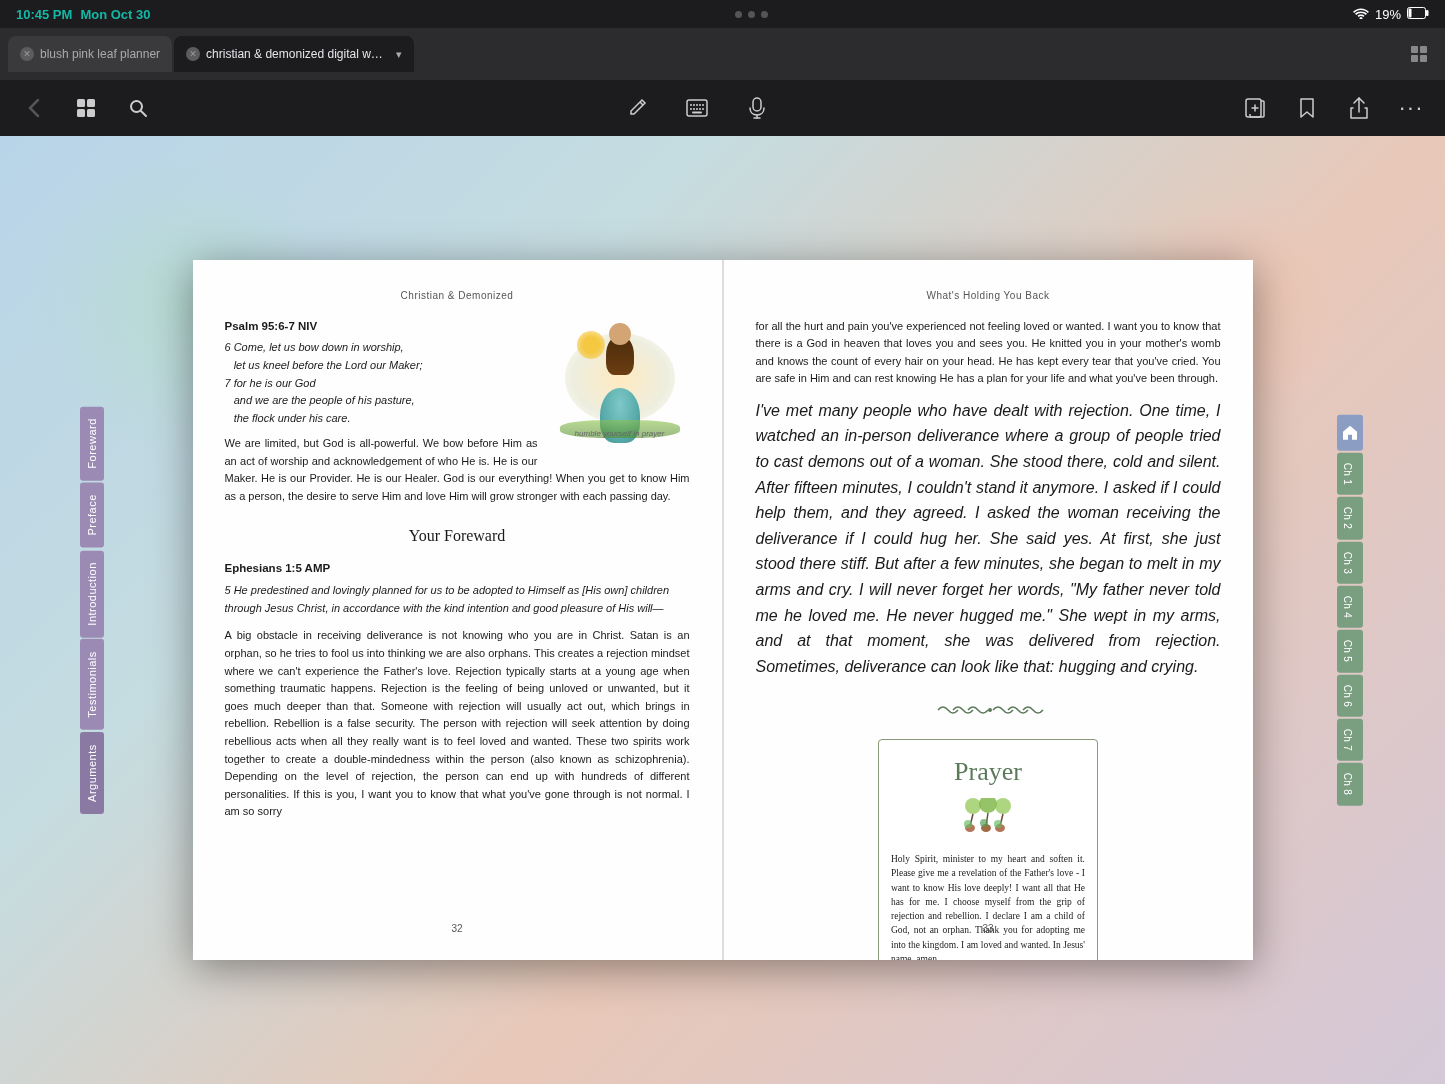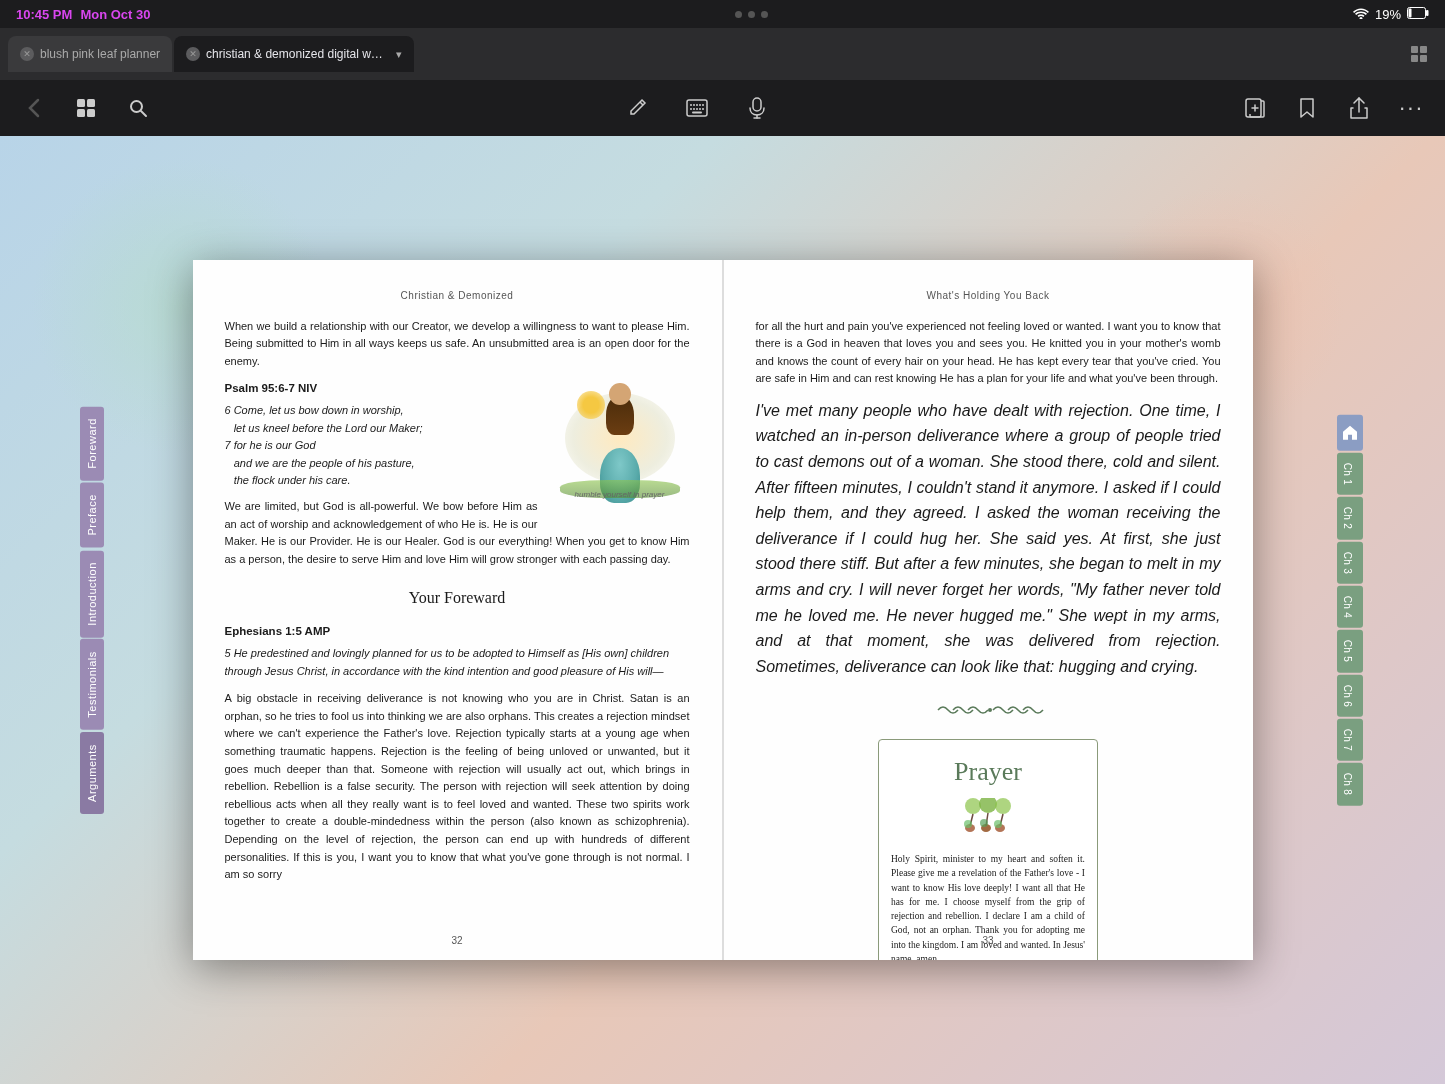--- a/index.html
+++ b/index.html
@@ -21,21 +21,21 @@
       display: flex;
       align-items: center;
       justify-content: space-between;
       padding: 0 16px;
       z-index: 100;
     }
     .status-left {
       display: flex;
       align-items: center;
       gap: 8px;
-      color: #d946ef;
+      color: #14b8a6;
       font-size: 13px;
       font-weight: 600;
     }
     .status-center {
       display: flex;
       gap: 6px;
       align-items: center;
     }
     .status-dot {
       width: 7px;
@@ -288,21 +288,21 @@
       color: #555;
       margin-bottom: 14px;
       font-style: normal;
       letter-spacing: 0.5px;
     }
     .page-number {
       text-align: center;
       font-size: 10px;
       color: #555;
       position: absolute;
-      bottom: 12px;
+      bottom: 24px;
       left: 0; right: 0;
     }
 
     
     .psalm-header {
       font-weight: bold;
       font-size: 11.5px;
       margin: 10px 0 4px 0;
     }
     .psalm-text {
@@ -609,21 +609,20 @@
     <div class="sidebar-tab">Introduction</div>
     <div class="sidebar-tab">Testimonials</div>
     <div class="sidebar-tab">Arguments</div>
   </div>
 
   <div class="book">
 
     <div class="page page-left">
       <div class="page-header">Christian &amp; Demonized</div>
 
-      <p class="body-text">When we build a relationship with our Creator, we develop a willingness to want to please Him. Being submitted to Him in all ways keeps us safe. An unsubmitted area is an open door for the enemy.</p>
 
       <div class="prayer-image">
         <div class="watercolor-girl">
           <div class="wc-bg"></div>
 
           <div style="position:absolute;top:8px;left:22px;width:28px;height:28px;background:radial-gradient(circle,#f5c842 40%,rgba(245,200,66,0.3) 100%);border-radius:50%;"></div>
 
           <div class="wc-hair"></div>
 
           <div class="wc-head"></div>

